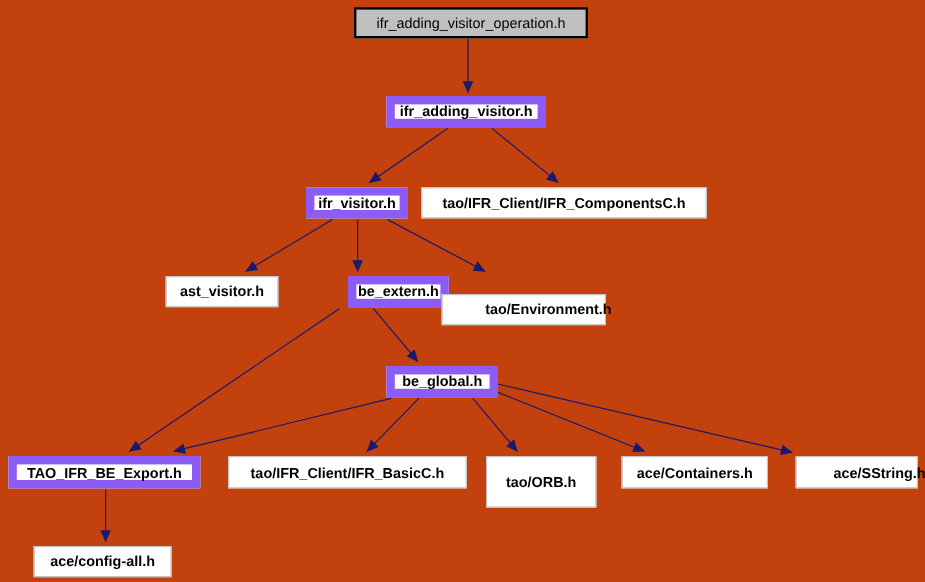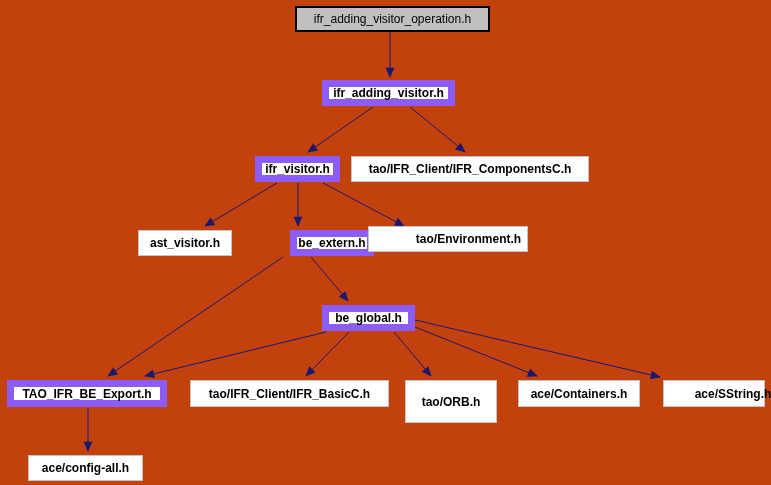--- a/index.html
+++ b/index.html
@@ -77,21 +77,21 @@
         <line x1="88" y1="408" x2="88" y2="451" stroke="#191970" stroke-width="1" marker-end="url(#arrowhead)"></line>
       </g>
   </svg>
 
 <div class="node node-root" style="left: 295px; top: 6px; width: 195px; height: 26px;">ifr_adding_visitor_operation.h</div>
     <div class="node node-linked" style="left: 322px; top: 80px; width: 133px; height: 26px;">ifr_adding_visitor.h</div>
     <div class="node node-linked" style="left: 255px; top: 156px; width: 85px; height: 26px;">ifr_visitor.h</div>
     <div class="node node-plain" style="left: 351px; top: 156px; width: 238px; height: 26px;">tao/IFR_Client/IFR_ComponentsC.h</div>
     <div class="node node-plain" style="left: 138px; top: 230px; width: 94px; height: 26px;">ast_visitor.h</div>
     <div class="node node-linked" style="left: 253px; top: 230px; width: 84px; height: 26px; margin-left: 37px;">be_extern.h</div>
-    <div class="node node-plain" style="left: 368px; top: 226px; width: 160px; height: 26px; padding-left: 41px;">tao/Environment.h</div>
+    <div class="node node-plain" style="left: 368px; top: 245px; width: 137px; height: 26px; padding-left: 41px;">tao/Environment.h</div>
     <div class="node node-linked" style="left: 322px; top: 305px; width: 93px; height: 26px;">be_global.h</div>
     <div class="node node-linked" style="left: 7px; top: 380px; width: 160px; height: 27px;">TAO_IFR_BE_Export.h</div>
     <div class="node node-plain" style="left: 190px; top: 380px; width: 199px; height: 27px;">tao/IFR_Client/IFR_BasicC.h</div>
     <div class="node node-plain" style="left: 405px; top: 380px; width: 92px; height: 43px;">tao/ORB.h</div>
     <div class="node node-plain" style="left: 518px; top: 380px; width: 122px; height: 27px;">ace/Containers.h</div>
     <div class="node node-plain" style="left: 663px; top: 380px; width: 102px; height: 27px; padding-left: 38px;">ace/SString.h</div>
     <div class="node node-plain" style="left: 28px; top: 455px; width: 115px; height: 26px;">ace/config-all.h</div>
   </div>
 
 </body></html>

